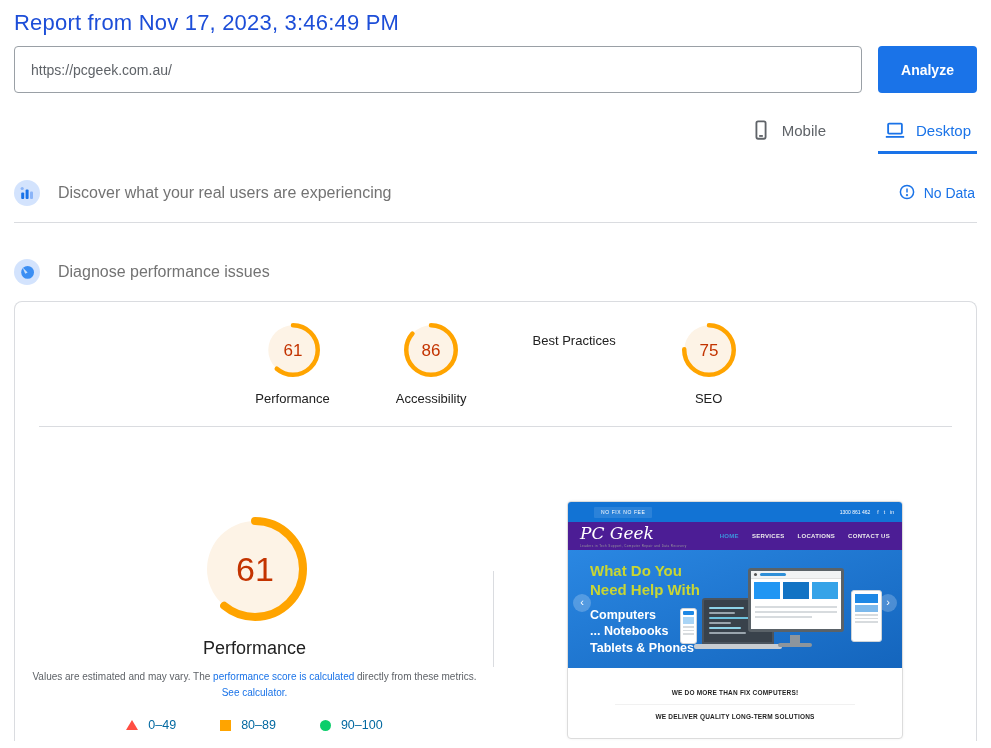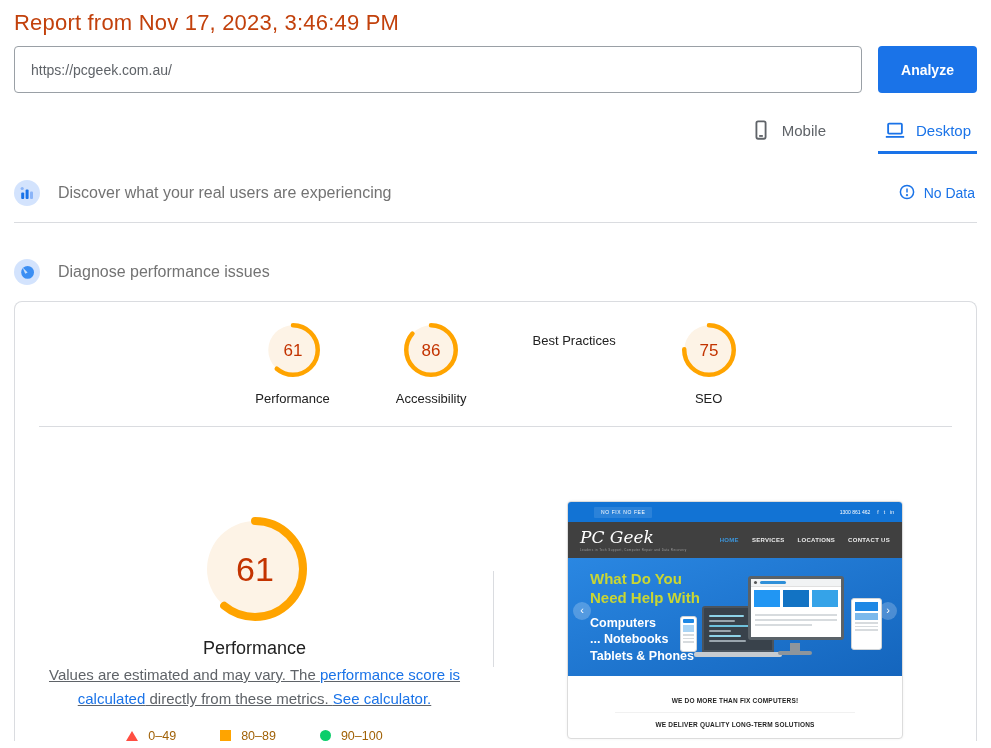--- a/index.html
+++ b/index.html
@@ -1,20 +1,20 @@
 <!DOCTYPE html>
 <html><head>
 <meta charset="utf-8">
 <style>
   * { margin:0; padding:0; box-sizing:border-box; }
   html,body { width:991px; height:748px; overflow:hidden; background:#fff;
     font-family:"Liberation Sans", sans-serif; color:#202124; }
   .page { padding:0 14px; }
 
-  .report-title { font-size:22px; font-weight:400; color:#c2410c; padding-top:10px; letter-spacing:.2px; }
+  .report-title { font-size:22px; font-weight:400; color:#1d4ed8; padding-top:10px; letter-spacing:.2px; }
 
   .search-row { margin-top:10px; display:flex; gap:16px; }
   .url-input { flex:1; height:47px; border:1px solid #9aa0a6; border-radius:4px;
     padding:0 16px; font-size:14px; color:#5f6368; font-family:"Liberation Sans",sans-serif; outline:none; }
   .analyze-btn { width:99px; height:47px; background:#1a73e8; color:#fff; border:none;
     border-radius:4px; font-size:14px; font-weight:700; font-family:"Liberation Sans",sans-serif; cursor:pointer; }
 
   .tabs { margin-top:22px; display:flex; justify-content:flex-end; gap:46px; }
   .tab { display:flex; align-items:center; gap:10px; font-size:15px; color:#5f6368;
     padding:4px 6px 10px 6px; cursor:pointer; border-bottom:3px solid transparent; }
@@ -34,37 +34,37 @@
     border-radius:8px 8px 0 0; height:440px; overflow:hidden; }
   .gauge-row { padding-top:21px; display:flex; justify-content:center; gap:66px; }
   .gauge-item { display:flex; flex-direction:column; align-items:center; cursor:pointer; }
   .gauge-label { margin-top:10px; font-size:13px; color:#212121; }
   .card-divider { border:none; border-top:1px solid #dadce0; margin:20px 24px 0; }
 
   .detail-wrap { display:flex; position:relative; }
   .v-divider { position:absolute; left:478px; top:144px; width:1px; height:96px; background:#dadce0; }
   .detail-left { width:479px; text-align:center; padding-top:90px; }
   .perf-label { margin-top:13px; font-size:18px; font-weight:400; color:#212121; }
-  .disclaimer { margin:4px auto 0; max-width:452px; font-size:15px; line-height:1.62; color:#5f6368;text-decoration:underline; }
+  .disclaimer { margin:10px auto 0; max-width:452px; font-size:10px; line-height:1.62; color:#5f6368; }
   .disclaimer a { color:#1a73e8; text-decoration:none; cursor:pointer; }
   .legend { margin-top:17px; display:flex; justify-content:center; gap:44px; }
-  .legend-item { display:flex; align-items:center; gap:10px; font-size:12.5px; color:#a16207; }
+  .legend-item { display:flex; align-items:center; gap:10px; font-size:12.5px; color:#0369a1; }
   .shape-triangle { width:0; height:0; border-left:6px solid transparent; border-right:6px solid transparent; border-bottom:10px solid #ff4e42; }
   .shape-square { width:11px; height:11px; background:#ffa400; }
   .shape-circle { width:11px; height:11px; border-radius:50%; background:#0cce6b; }
 
   .detail-right { flex:1; display:flex; justify-content:center; }
   .thumb { margin-top:74px; width:336px; height:238px; background:#fff; border:1px solid #dcdcdc;
     border-radius:4px; overflow:hidden; box-shadow:0 0 3px rgba(0,0,0,.06); }
 
   .tn-topbar { height:20px; background:#1273d4; display:flex; align-items:center; padding:0 8px; color:#fff; }
   .tn-badge { margin-left:18px; font-size:5px; letter-spacing:.6px; background:#2b82d9; padding:2.5px 7px; border-radius:1px; }
   .tn-topbar-right { margin-left:auto; display:flex; align-items:center; gap:7px; font-size:5px; }
   .tn-social { display:flex; gap:5px; font-size:5px; }
-  .tn-header { height:36px; background:#404040; display:flex; align-items:center; padding:12px 12px; }
+  .tn-header { height:28px; background:#4c1d95; display:flex; align-items:center; padding:12px 12px; }
   .tn-logo { color:#fff; font-family:"DejaVu Serif",serif; font-style:italic; font-size:17px; line-height:1; }
   .tn-tagline { font-size:3px; color:#9a9a9a; letter-spacing:.4px; margin-top:2px; }
   .tn-nav { margin-left:auto; display:flex; gap:13px; font-size:6px; font-weight:700; color:#ededed; letter-spacing:.3px; }
   .tn-nav .active { color:#3b96dd; }
 
   .tn-hero { height:118px; position:relative; background:linear-gradient(160deg,#2a87e2 0%,#1465bd 100%); overflow:hidden; }
   .tn-hero-heading { position:absolute; left:22px; top:11px; font-size:15px; font-weight:700; color:#c9d633; line-height:1.28; }
   .tn-hero-sub { position:absolute; left:22px; top:57px; font-size:12.5px; font-weight:700; color:#fff; line-height:1.3; }
   .tn-arrow { position:absolute; top:44px; width:18px; height:18px; border-radius:50%; background:rgba(255,255,255,.22);
     color:#fff; font-size:11px; line-height:17px; text-align:center; }

